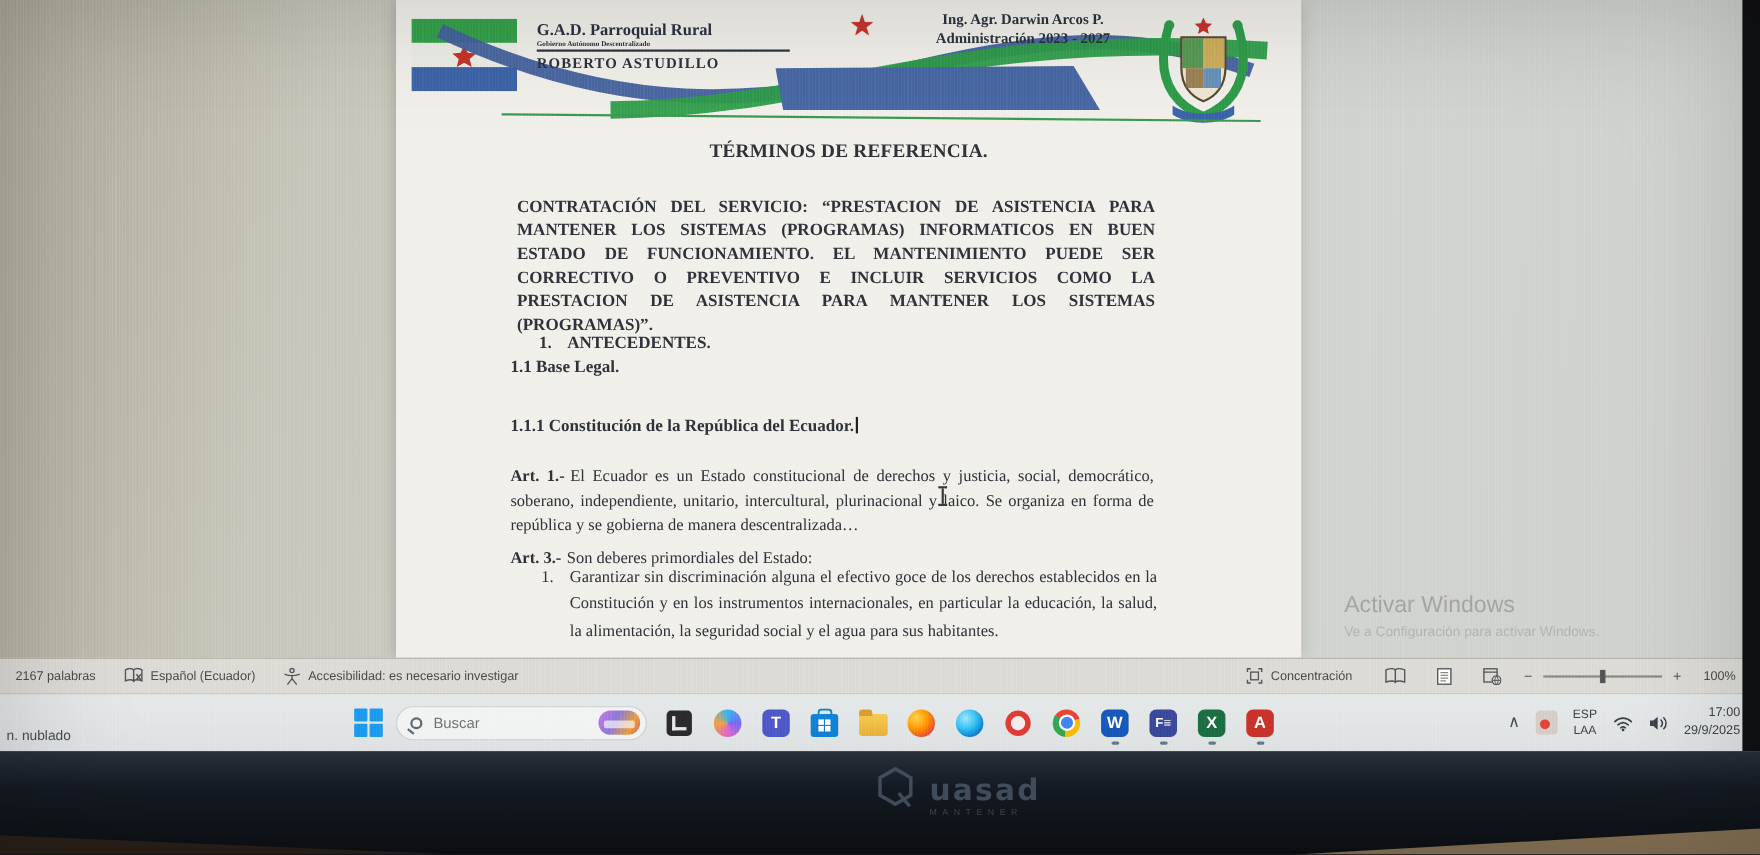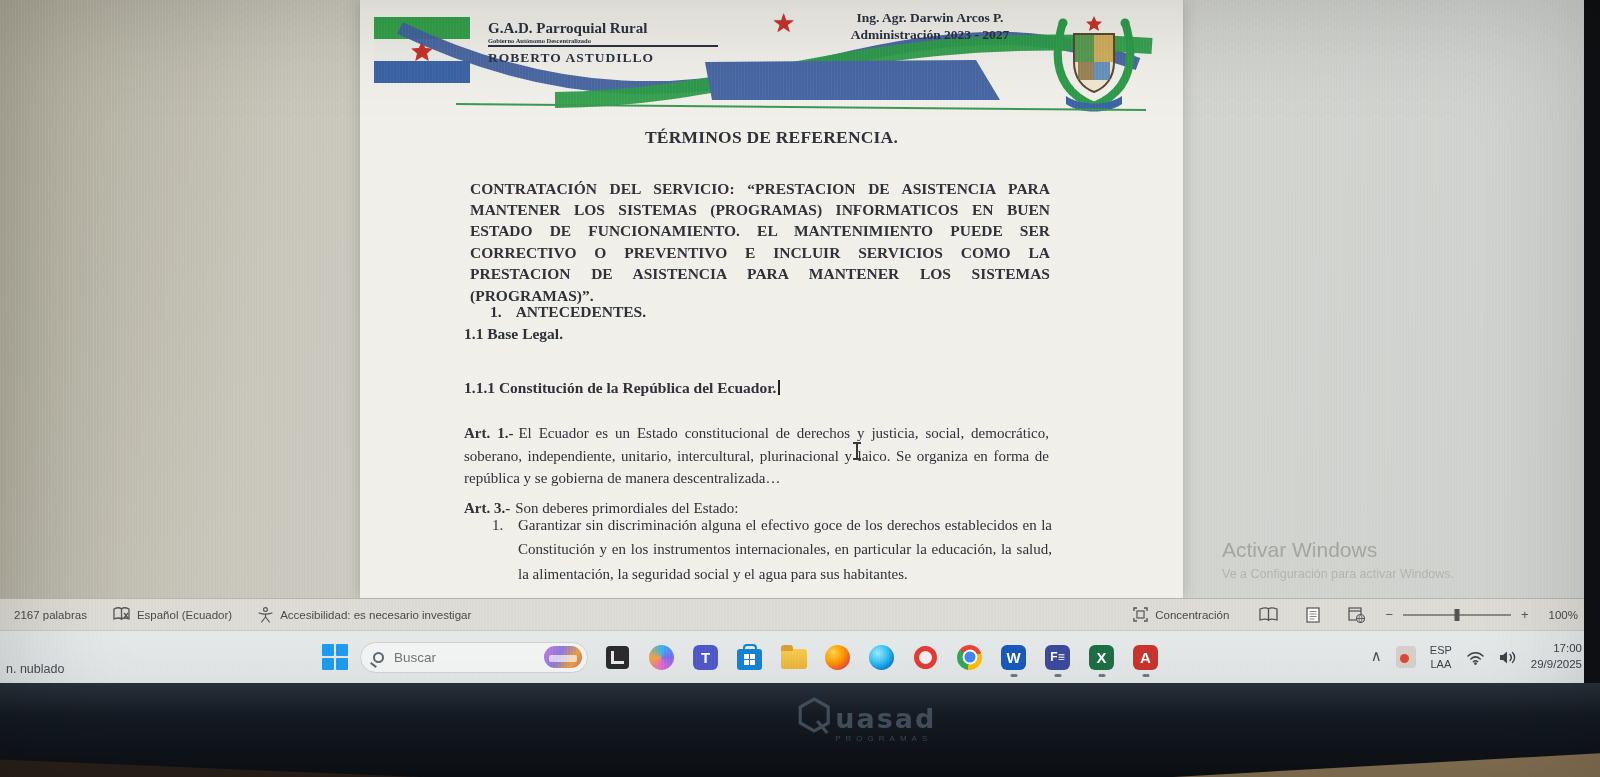--- a/index.html
+++ b/index.html
@@ -109,21 +109,21 @@
   .tray-dot:after{content:"";position:absolute;left:4px;top:8px;width:9px;height:9px;border-radius:50%;background:#e04438;}
   .lang{font-size:11px;line-height:1.3;text-align:center;cursor:pointer;}
   .clock{font-size:11.5px;line-height:1.35;text-align:right;cursor:pointer;}
   
   .bezel{position:absolute;left:0;top:683px;width:1600px;height:94px;
     background:linear-gradient(#2a313b,#151b23 35%,#10151b 70%,#0d1013);}
   .desk-wedge{position:absolute;right:0;bottom:0;width:520px;height:34px;background:#9a835f;
     clip-path:polygon(18% 100%,100% 30%,100% 100%);opacity:.85;}
   .desk-wedge2{position:absolute;left:0;bottom:0;width:420px;height:22px;background:#2c2219;
     clip-path:polygon(0 100%,0 20%,100% 100%);opacity:.9;}
-  .brand{position:absolute;left:50%;top:14px;transform:translateX(-2%);display:flex;align-items:flex-start;gap:4px;color:#434f5c;}
+  .brand{position:absolute;left:50%;top:14px;transform:translateX(-2%);display:flex;align-items:flex-start;gap:14px;color:#434f5c;}
   .brand-q{width:34px;height:38px;}
   .brand-text{font-size:27px;font-weight:bold;letter-spacing:2px;line-height:1;margin-top:8px;font-family:"DejaVu Sans",sans-serif;}
   .brand-sub{font-size:8px;letter-spacing:5px;color:#3c4854;margin-top:2px;}
   .vignette{position:absolute;inset:0;pointer-events:none;box-shadow:inset 0 0 120px rgba(0,0,0,.18);}
 </style>
 </head>
 <body>
 
 <div class="photo">
   <div class="screen">
@@ -338,21 +338,21 @@
   </div>
 
   <div class="bezel">
     <div class="brand">
       <svg class="brand-q" viewBox="0 0 34 38">
         <path d="M17,2 L31,10 L31,26 L17,34 L3,26 L3,10 Z" fill="none" stroke="#434f5c" stroke-width="3.2"></path>
         <path d="M20,24 L30,36" stroke="#434f5c" stroke-width="3.2"></path>
       </svg>
       <div>
         <div class="brand-text">uasad</div>
-        <div class="brand-sub">PROGRAMAS</div>
+        <div class="brand-sub">MANTENER</div>
       </div>
     </div>
     <div class="desk-wedge"></div>
     <div class="desk-wedge2"></div>
   </div>
 
   <div class="vignette"></div>
 </div>
 
 </body></html>

